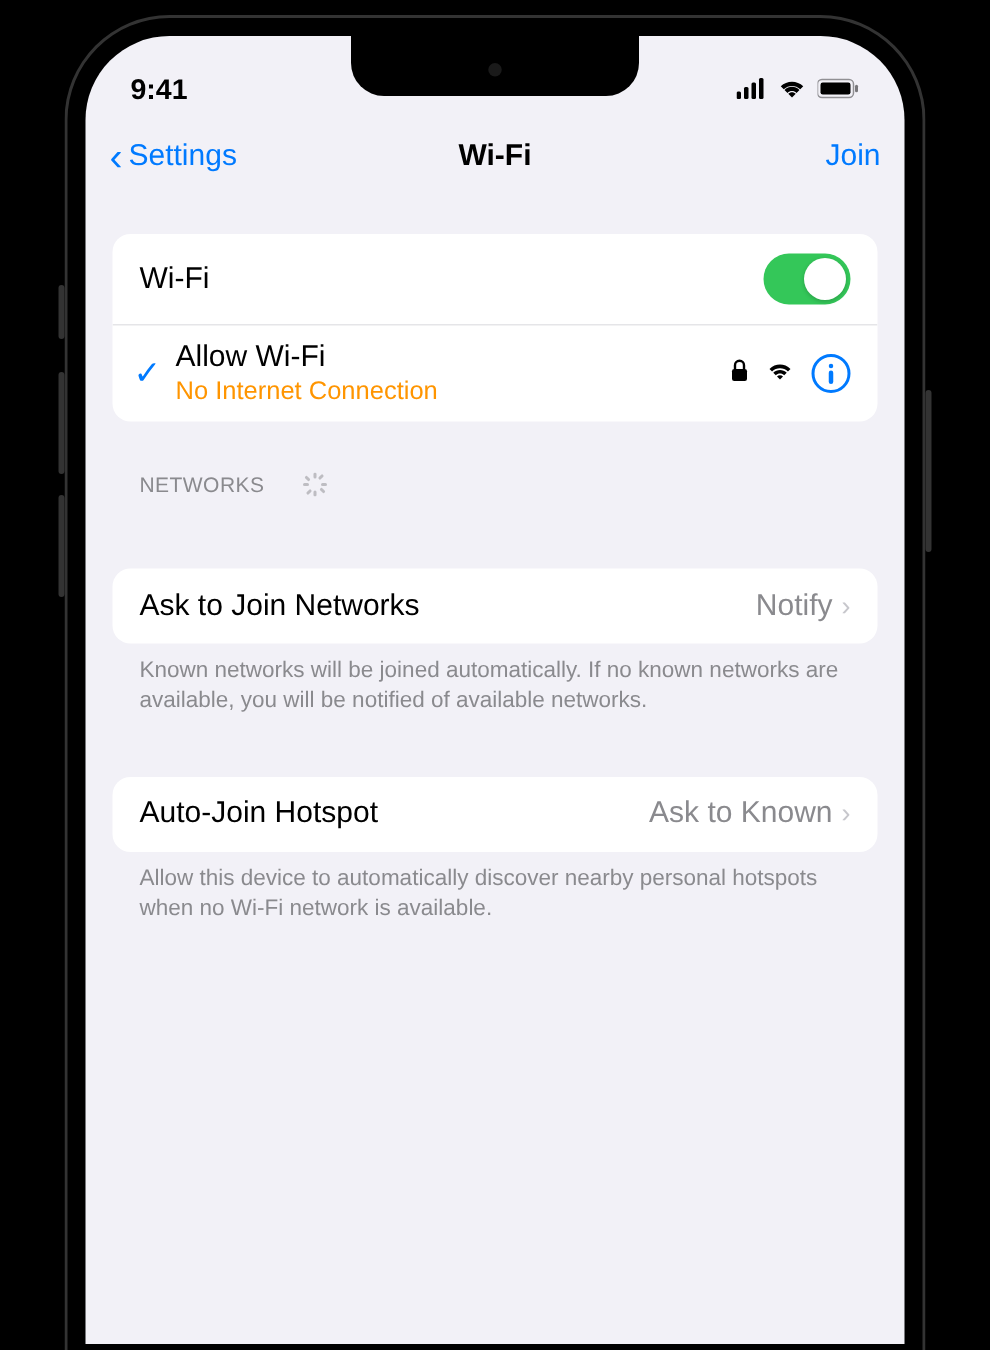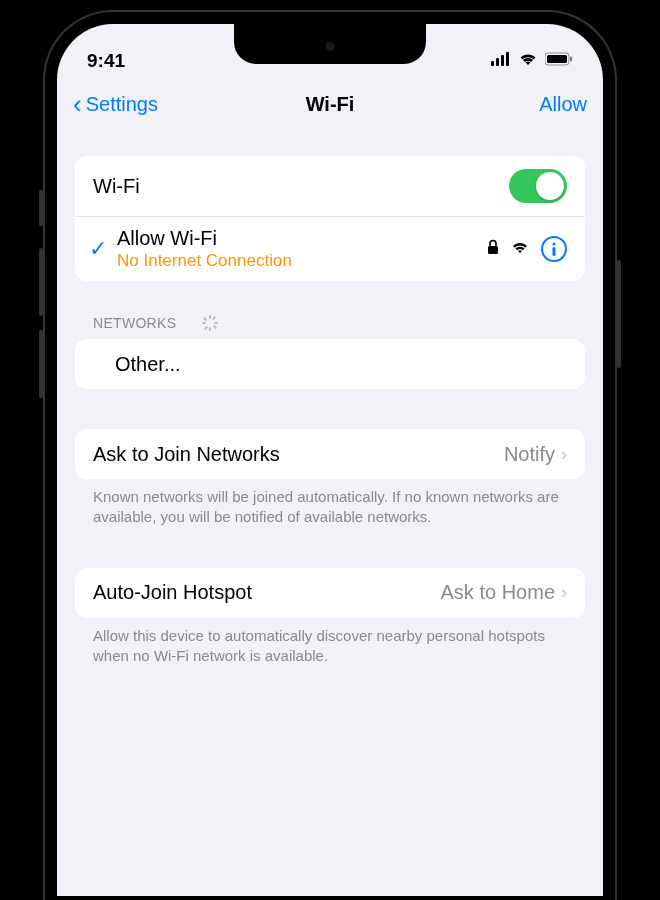--- a/index.html
+++ b/index.html
@@ -237,21 +237,21 @@
         </span>
       </div>
     </div>
 
     <div class="nav-bar">
       <div class="back-btn">
         <span class="back-chevron">‹</span>
         <span>Settings</span>
       </div>
       <div class="nav-title">Wi-Fi</div>
-      <div class="edit-btn">Allow</div>
+      <div class="edit-btn">Join</div>
     </div>
 
     <div class="content">
       <div class="section">
         <div class="row">
           <span class="row-label">Wi-Fi</span>
           <div class="toggle"></div>
         </div>
         <div class="row network-row">
           <span class="check">✓</span>
@@ -293,46 +293,41 @@
                 <rect x="0" y="7" width="4" height="2" rx="1" fill="#8a8a8e"></rect>
                 <rect x="12" y="7" width="4" height="2" rx="1" fill="#8a8a8e"></rect>
                 <rect x="2" y="2" width="2" height="4" rx="1" fill="#8a8a8e" transform="rotate(-45 3 4)"></rect>
                 <rect x="12" y="10" width="2" height="4" rx="1" fill="#8a8a8e" transform="rotate(-45 13 12)"></rect>
                 <rect x="10" y="2" width="4" height="2" rx="1" fill="#8a8a8e" transform="rotate(-45 12 3)"></rect>
                 <rect x="2" y="12" width="4" height="2" rx="1" fill="#8a8a8e" transform="rotate(-45 4 13)"></rect>
               </g>
             </svg>
         </span>
       </div>
-      <div class="section">
-        <div class="row">
-          <span class="row-label" style="padding-left:22px">Other...</span>
-        </div>
-      </div>
 
       <div class="gap"></div>
 
       <div class="section">
         <div class="row">
           <span class="row-label">Ask to Join Networks</span>
           <span class="row-value">
             <span>Notify</span>
             <span class="chevron">›</span>
           </span>
         </div>
       </div>
       <div class="footer-text">Known networks will be joined automatically. If no known networks are available, you will be notified of available networks.</div>
 
       <div class="gap"></div>
 
       <div class="section">
         <div class="row">
           <span class="row-label">Auto-Join Hotspot</span>
           <span class="row-value">
-            <span>Ask to Home</span>
+            <span>Ask to Known</span>
             <span class="chevron">›</span>
           </span>
         </div>
       </div>
       <div class="footer-text">Allow this device to automatically discover nearby personal hotspots when no Wi-Fi network is available.</div>
     </div>
   </div>
 </div>
 
 </body></html>

